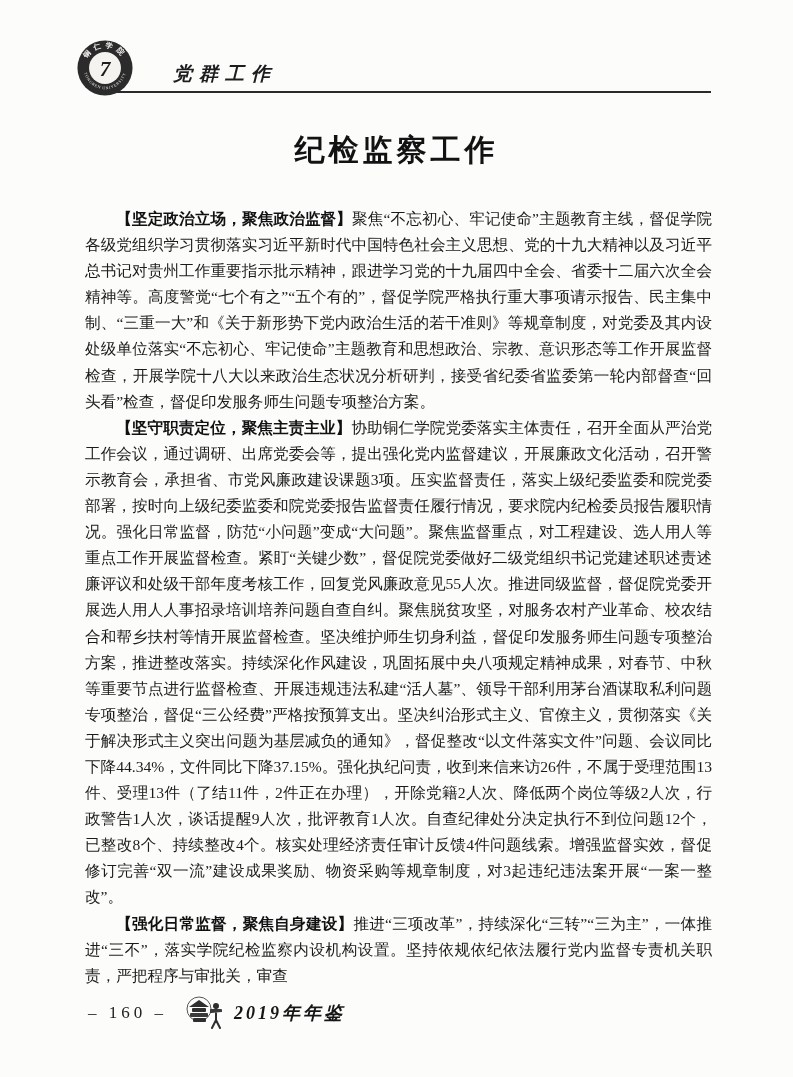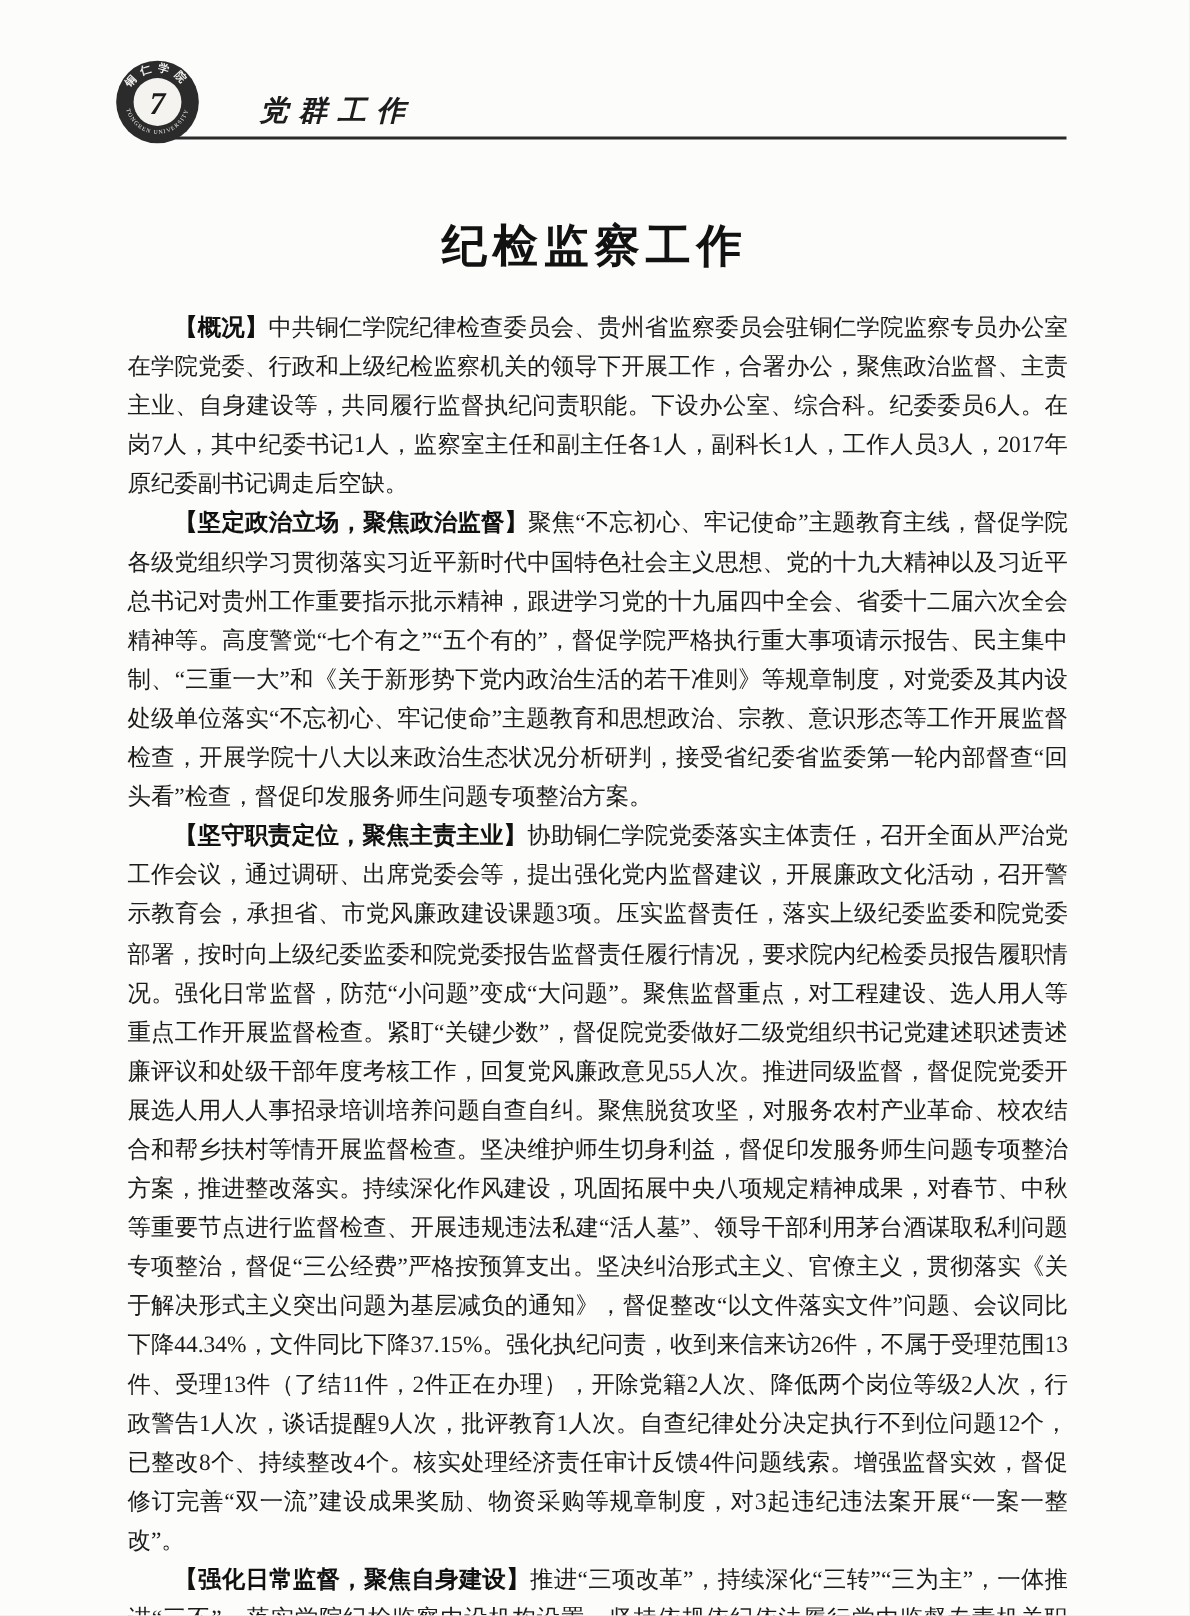--- a/index.html
+++ b/index.html
@@ -11,21 +11,21 @@
   
   .header-rule { position:absolute; left:102px; top:91px; width:609px; height:2px; background:#2a2a2a; }
   .seal { position:absolute; left:76px; top:39px; width:58px; height:58px; z-index:2; }
   .seal svg { width:100%; height:100%; display:block; }
   .section-label {
     position:absolute; left:141px; top:61px;
     font-size:19px; font-style:italic; font-weight:600; letter-spacing:7px; color:#1d1d1d;margin-left:32px;
   }
   
   .title {
-    position:absolute; top:144px; left:0; width:100%; margin:0;
+    position:absolute; top:130px; left:0; width:100%; margin:0;
     text-align:center; font-size:30px; font-weight:700; letter-spacing:4px; color:#121212;
   }
   
   .body {
     position:absolute; top:206px; left:85px; width:627px;
     font-size:15.6px; line-height:26.1px; text-align:justify; text-justify:inter-ideograph;
   }
   .para { margin:0; text-indent:2em; }
   .tag { font-family:"Liberation Sans","DejaVu Sans",sans-serif; font-weight:700; color:#111; }
   
@@ -56,20 +56,35 @@
         <textPath href="#arcBottom" startOffset="50%" text-anchor="middle">TONGREN UNIVERSITY</textPath>
       </text>
       <text x="30" y="38" text-anchor="middle" font-size="22" font-weight="bold" font-style="italic" fill="#1c1c1c" font-family="'Liberation Serif',serif">7</text>
     </svg>
   </div>
   <div class="section-label">党群工作</div>
 
   <h1 class="title">纪检监察工作</h1>
 
   <main class="body">
-    <p class="para"><b class="tag">【概况】</b><span>中共铜仁学院纪律检查委员会、贵州省监察委员会驻铜仁学院监察专员办公室在学院党委、行政和上级纪检监察机关的领导下开展工作，合署办公，聚焦政治监督、主责主业、自身建设等，共同履行监督执纪问责职能。下设办公室、综合科。纪委委员6人。在岗7人，其中纪委书记1人，监察室主任和副主任各1人，副科长1人，工作人员3人，2017年原纪委副书记调走后空缺。</span></p>
     <p class="para"><b class="tag">【坚定政治立场，聚焦政治监督】</b><span>聚焦“不忘初心、牢记使命”主题教育主线，督促学院各级党组织学习贯彻落实习近平新时代中国特色社会主义思想、党的十九大精神以及习近平总书记对贵州工作重要指示批示精神，跟进学习党的十九届四中全会、省委十二届六次全会精神等。高度警觉“七个有之”“五个有的”，督促学院严格执行重大事项请示报告、民主集中制、“三重一大”和《关于新形势下党内政治生活的若干准则》等规章制度，对党委及其内设处级单位落实“不忘初心、牢记使命”主题教育和思想政治、宗教、意识形态等工作开展监督检查，开展学院十八大以来政治生态状况分析研判，接受省纪委省监委第一轮内部督查“回头看”检查，督促印发服务师生问题专项整治方案。</span></p>
     <p class="para"><b class="tag">【坚守职责定位，聚焦主责主业】</b><span>协助铜仁学院党委落实主体责任，召开全面从严治党工作会议，通过调研、出席党委会等，提出强化党内监督建议，开展廉政文化活动，召开警示教育会，承担省、市党风廉政建设课题3项。压实监督责任，落实上级纪委监委和院党委部署，按时向上级纪委监委和院党委报告监督责任履行情况，要求院内纪检委员报告履职情况。强化日常监督，防范“小问题”变成“大问题”。聚焦监督重点，对工程建设、选人用人等重点工作开展监督检查。紧盯“关键少数”，督促院党委做好二级党组织书记党建述职述责述廉评议和处级干部年度考核工作，回复党风廉政意见55人次。推进同级监督，督促院党委开展选人用人人事招录培训培养问题自查自纠。聚焦脱贫攻坚，对服务农村产业革命、校农结合和帮乡扶村等情开展监督检查。坚决维护师生切身利益，督促印发服务师生问题专项整治方案，推进整改落实。持续深化作风建设，巩固拓展中央八项规定精神成果，对春节、中秋等重要节点进行监督检查、开展违规违法私建“活人墓”、领导干部利用茅台酒谋取私利问题专项整治，督促“三公经费”严格按预算支出。坚决纠治形式主义、官僚主义，贯彻落实《关于解决形式主义突出问题为基层减负的通知》，督促整改“以文件落实文件”问题、会议同比下降44.34%，文件同比下降37.15%。强化执纪问责，收到来信来访26件，不属于受理范围13件、受理13件（了结11件，2件正在办理），开除党籍2人次、降低两个岗位等级2人次，行政警告1人次，谈话提醒9人次，批评教育1人次。自查纪律处分决定执行不到位问题12个，已整改8个、持续整改4个。核实处理经济责任审计反馈4件问题线索。增强监督实效，督促修订完善“双一流”建设成果奖励、物资采购等规章制度，对3起违纪违法案开展“一案一整改”。</span></p>
     <p class="para"><b class="tag">【强化日常监督，聚焦自身建设】</b><span>推进“三项改革”，持续深化“三转”“三为主”，一体推进“三不”，落实学院纪检监察内设机构设置。坚持依规依纪依法履行党内监督专责机关职责，严把程序与审批关，审查</span></p>
   </main>
 
+  <footer class="page-footer">
+    <span class="pageno">– 160 –</span>
+    <span class="footer-logo">
+      <svg viewBox="0 0 42 38">
+        <circle cx="16" cy="15" r="12" fill="none" stroke="#555" stroke-width="1"></circle>
+        <path d="M6 13 L16 6 L26 13 Z" fill="#2e2e2e"></path>
+        <rect x="9" y="14" width="14" height="4" rx="1" fill="#2e2e2e"></rect>
+        <rect x="7" y="19" width="18" height="4" rx="1" fill="#3a3a3a"></rect>
+        <rect x="10" y="24" width="13" height="4" rx="1" fill="#2e2e2e"></rect>
+        <circle cx="33" cy="12" r="3" fill="#2e2e2e"></circle>
+        <path d="M33 15 L33 26 M28 18 L38 17 M33 26 L29 34 M33 26 L37 34" stroke="#2e2e2e" stroke-width="2" fill="none" stroke-linecap="round"></path>
+        <rect x="27" y="15" width="12" height="3" rx="1" fill="#3a3a3a"></rect>
+      </svg>
+    </span>
+    <span class="yearbook">2019年年鉴</span>
+  </footer>
 
 </div>
 
 </body></html>

